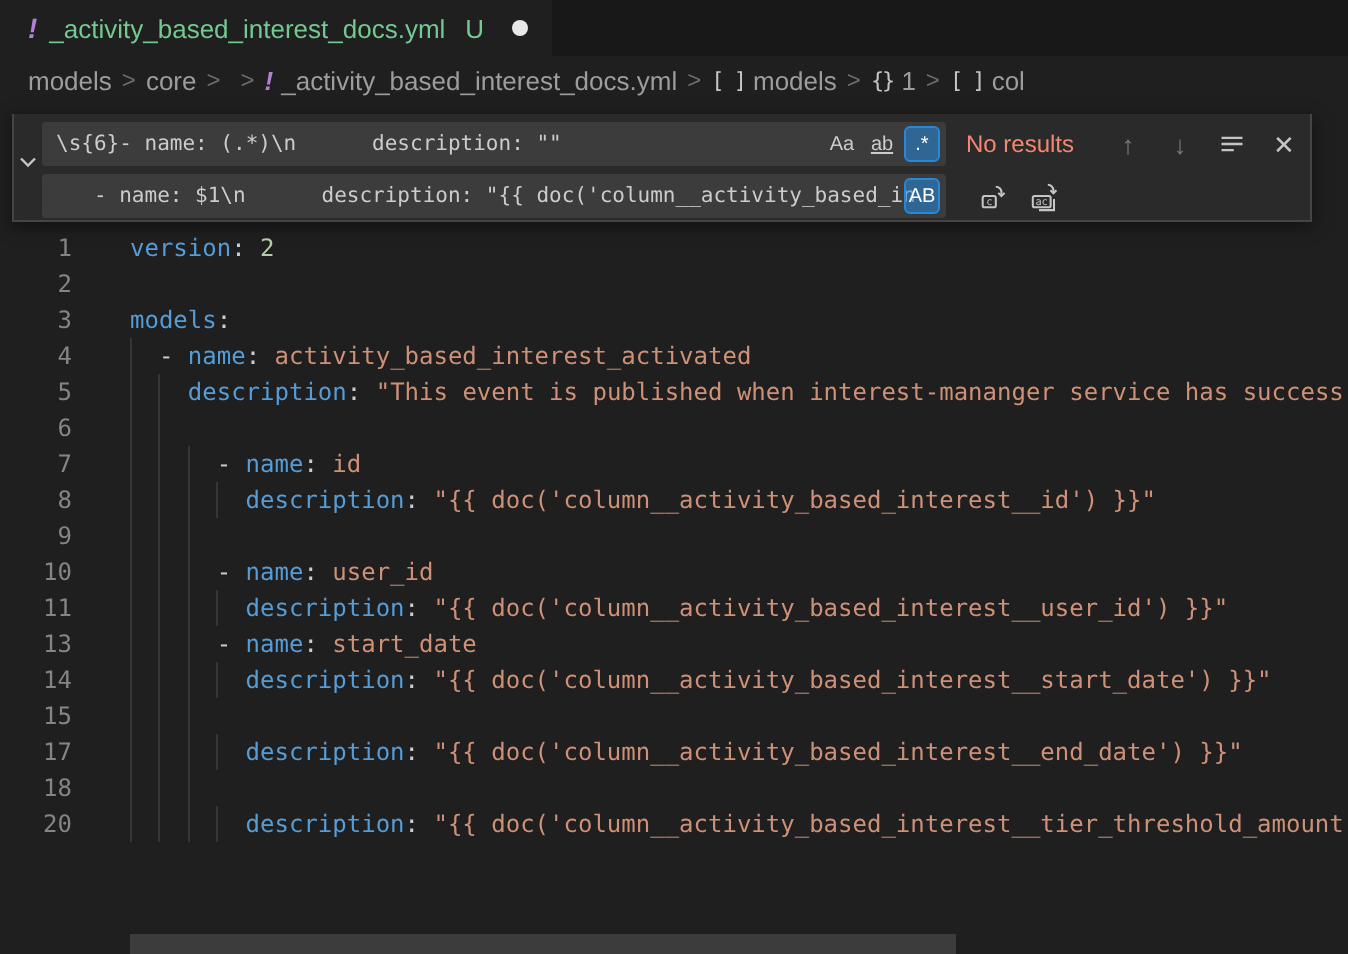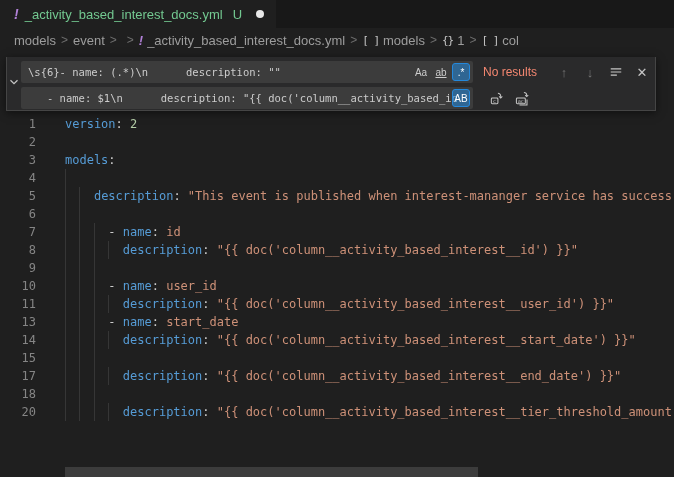--- a/index.html
+++ b/index.html
@@ -78,21 +78,21 @@
       <span class="dirty-dot"></span>
     </div>
   </div>
 
   <div class="breadcrumb" id="breadcrumb">
       <span class="bc-item">
         <span>models</span>
       </span>
       <span class="bc-sep">&gt;</span>
       <span class="bc-item">
-        <span>event</span>
+        <span>core</span>
       </span>
       <span class="bc-sep">&gt;</span>
       <span class="bc-sep">&gt;</span>
       <span class="bc-item">
         <span class="bc-yaml">!</span>
         <span>_activity_based_interest_docs.yml</span>
       </span>
       <span class="bc-sep">&gt;</span>
       <span class="bc-item">
         <span class="bc-sym">[ ]</span>
@@ -108,21 +108,21 @@
         <span class="bc-sym">[ ]</span>
         <span>col</span>
       </span>
     </div>
 
   <div class="editor">
     <div id="code-lines">
         <div class="cl"><span class="ln">1</span><span class="code"><span class="tk-key">version</span><span class="tk-pun">: </span><span class="tk-lit">2</span></span></div>
         <div class="cl"><span class="ln">2</span><span class="code"></span></div>
         <div class="cl"><span class="ln">3</span><span class="code"><span class="tk-key">models</span><span class="tk-pun">:</span></span></div>
-        <div class="cl"><span class="ln">4</span><span class="guide" style="left: 65px;"></span></div>
+        <div class="cl"><span class="ln">4</span><span class="guide" style="left: 65px;"></span><span class="code"><span class="tk-pun">  - </span><span class="tk-key">name</span><span class="tk-pun">: </span><span class="tk-str">activity_based_interest_activated</span></span></div>
         <div class="cl"><span class="ln">5</span><span class="guide" style="left: 65px;"></span><span class="guide" style="left: 79.45px;"></span><span class="code"><span class="tk-pun">    </span><span class="tk-key">description</span><span class="tk-pun">: </span><span class="tk-str">"This event is published when interest-mananger service has success</span></span></div>
         <div class="cl"><span class="ln">6</span><span class="guide" style="left: 65px;"></span><span class="guide" style="left: 79.45px;"></span></div>
         <div class="cl"><span class="ln">7</span><span class="guide" style="left: 65px;"></span><span class="guide" style="left: 79.45px;"></span><span class="guide" style="left: 93.9px;"></span><span class="code"><span class="tk-pun">      - </span><span class="tk-key">name</span><span class="tk-pun">: </span><span class="tk-str">id</span></span></div>
         <div class="cl"><span class="ln">8</span><span class="guide" style="left: 65px;"></span><span class="guide" style="left: 79.45px;"></span><span class="guide" style="left: 93.9px;"></span><span class="guide" style="left: 108.35px;"></span><span class="code"><span class="tk-pun">        </span><span class="tk-key">description</span><span class="tk-pun">: </span><span class="tk-str">"{{ doc('column__activity_based_interest__id') }}"</span></span></div>
         <div class="cl"><span class="ln">9</span><span class="guide" style="left: 65px;"></span><span class="guide" style="left: 79.45px;"></span><span class="guide" style="left: 93.9px;"></span><span class="code"></span></div>
         <div class="cl"><span class="ln">10</span><span class="guide" style="left: 65px;"></span><span class="guide" style="left: 79.45px;"></span><span class="guide" style="left: 93.9px;"></span><span class="code"><span class="tk-pun">      - </span><span class="tk-key">name</span><span class="tk-pun">: </span><span class="tk-str">user_id</span></span></div>
         <div class="cl"><span class="ln">11</span><span class="guide" style="left: 65px;"></span><span class="guide" style="left: 79.45px;"></span><span class="guide" style="left: 93.9px;"></span><span class="guide" style="left: 108.35px;"></span><span class="code"><span class="tk-pun">        </span><span class="tk-key">description</span><span class="tk-pun">: </span><span class="tk-str">"{{ doc('column__activity_based_interest__user_id') }}"</span></span></div>
         <div class="cl"><span class="ln">13</span><span class="guide" style="left: 65px;"></span><span class="guide" style="left: 79.45px;"></span><span class="guide" style="left: 93.9px;"></span><span class="code"><span class="tk-pun">      - </span><span class="tk-key">name</span><span class="tk-pun">: </span><span class="tk-str">start_date</span></span></div>
         <div class="cl"><span class="ln">14</span><span class="guide" style="left: 65px;"></span><span class="guide" style="left: 79.45px;"></span><span class="guide" style="left: 93.9px;"></span><span class="guide" style="left: 108.35px;"></span><span class="code"><span class="tk-pun">        </span><span class="tk-key">description</span><span class="tk-pun">: </span><span class="tk-str">"{{ doc('column__activity_based_interest__start_date') }}"</span></span></div>
         <div class="cl"><span class="ln">15</span><span class="guide" style="left: 65px;"></span><span class="guide" style="left: 79.45px;"></span><span class="guide" style="left: 93.9px;"></span><span class="code"></span></div>

